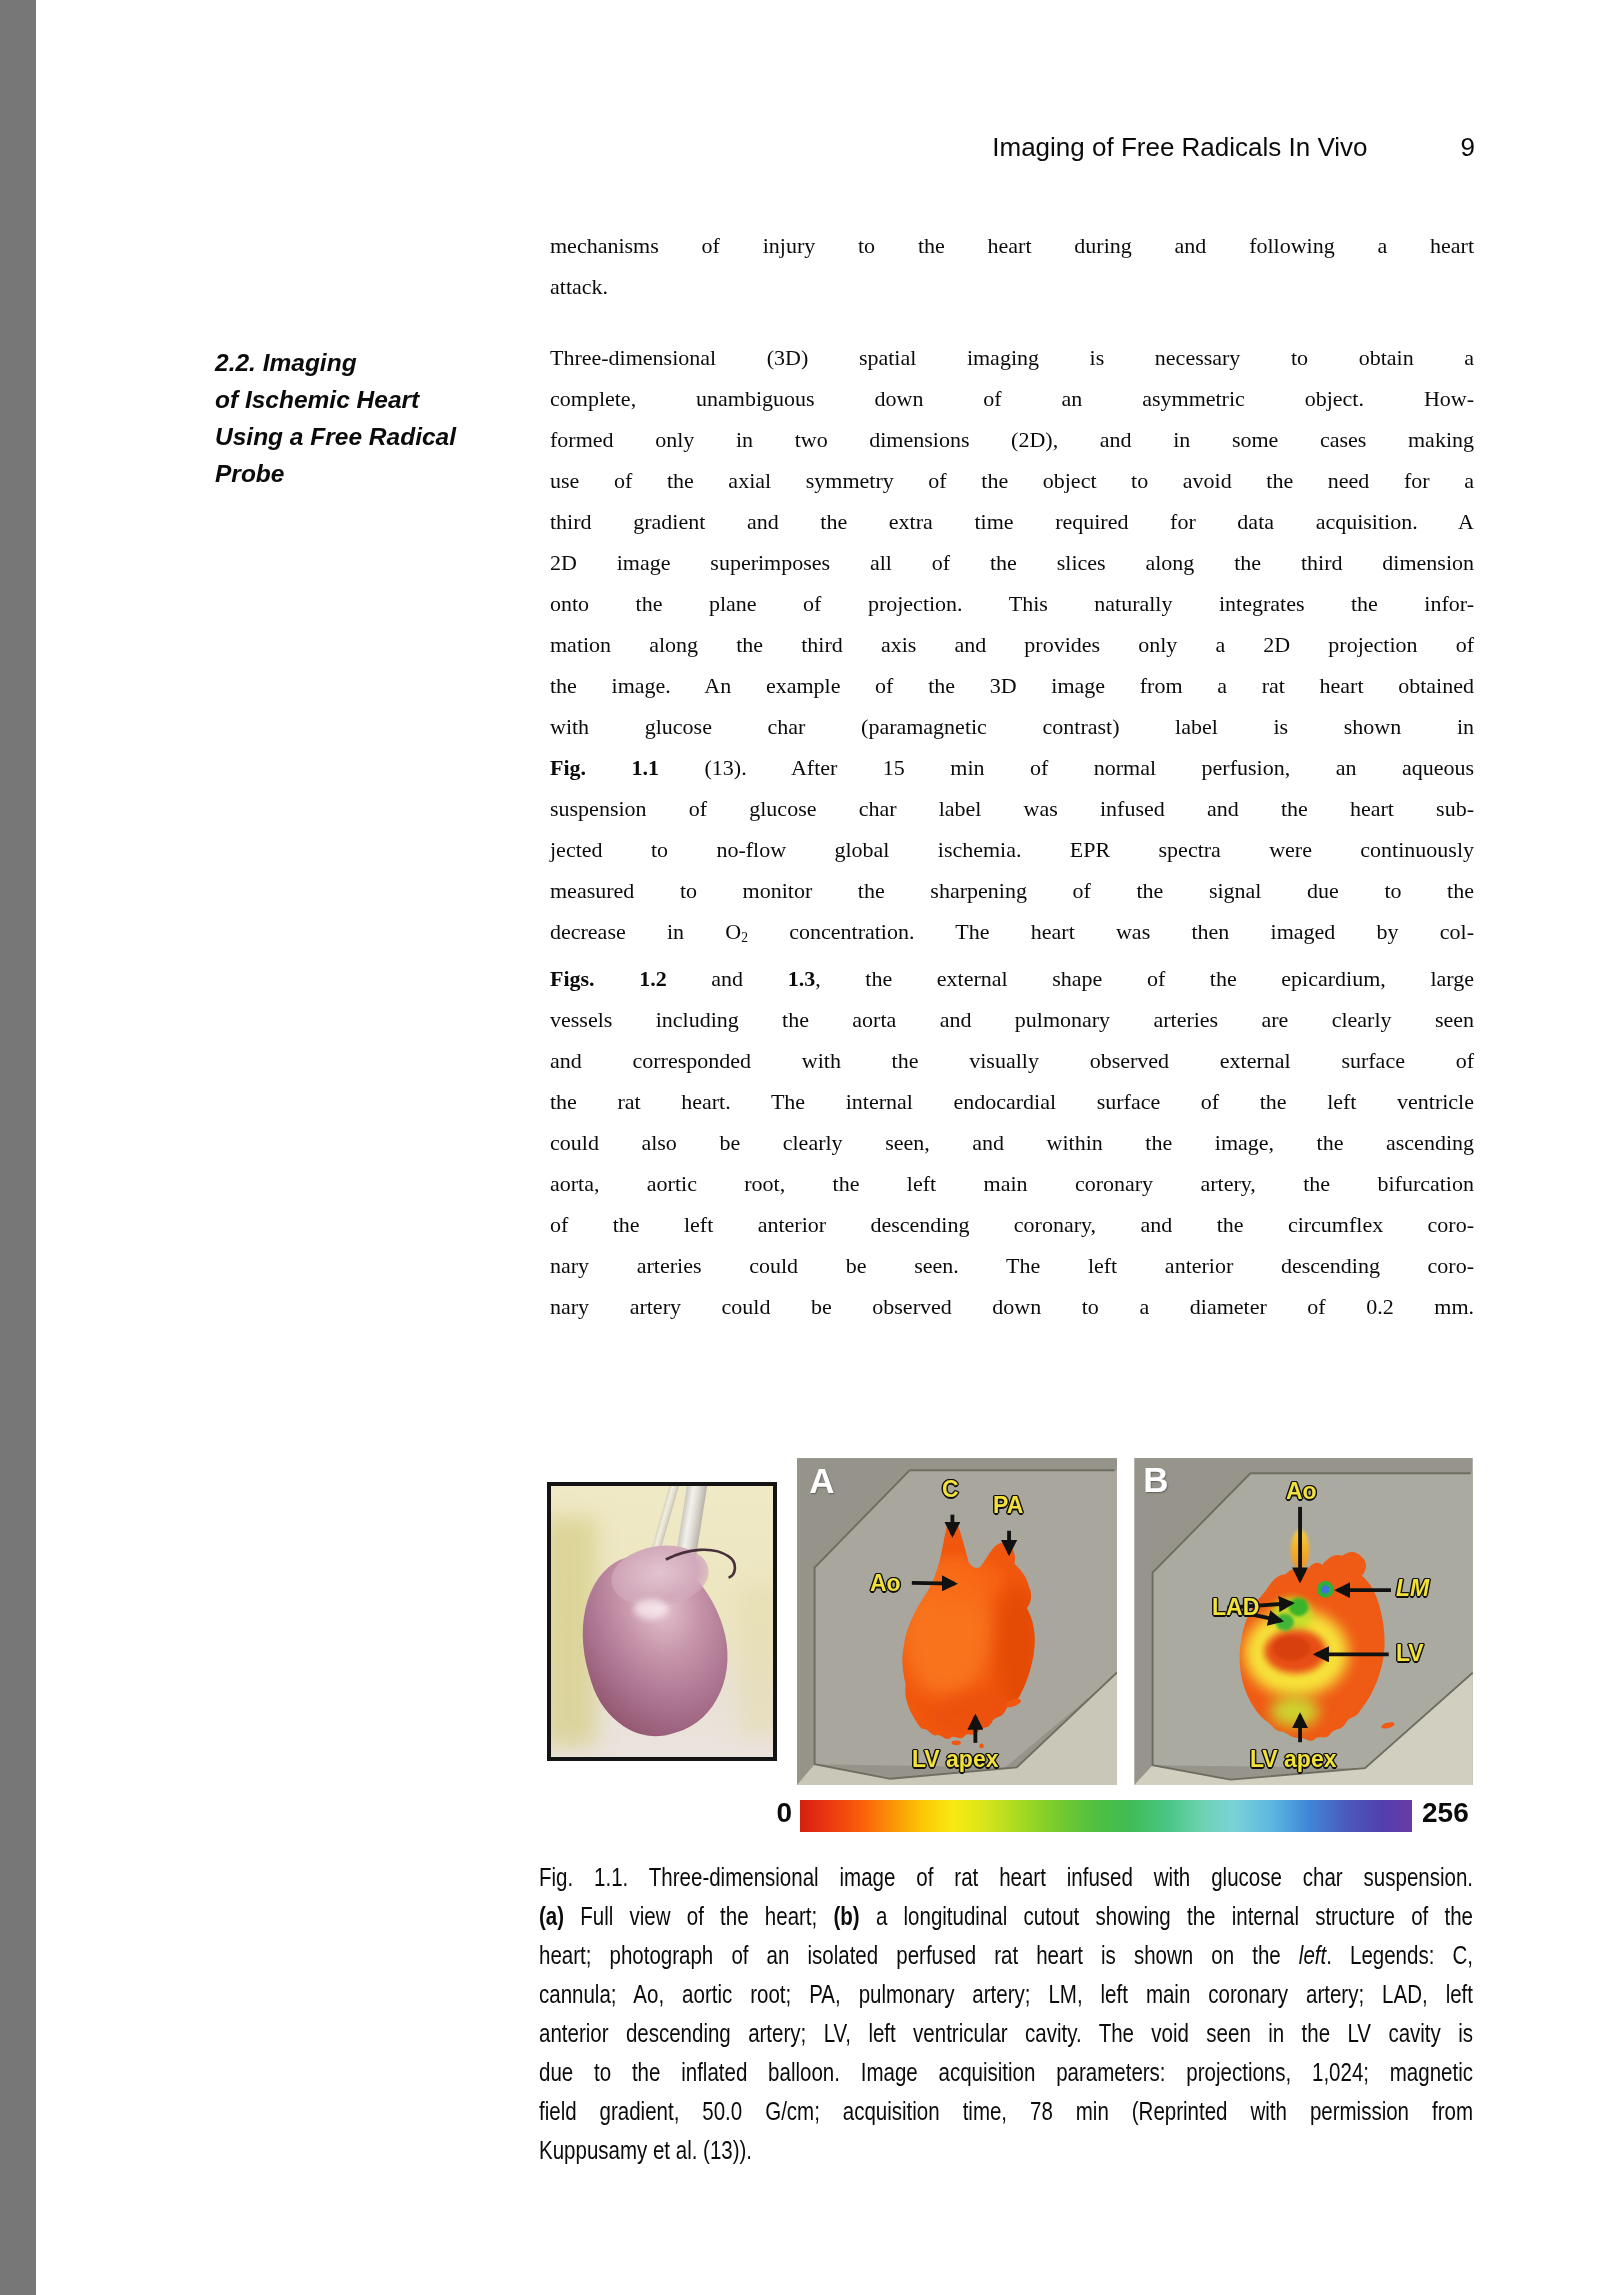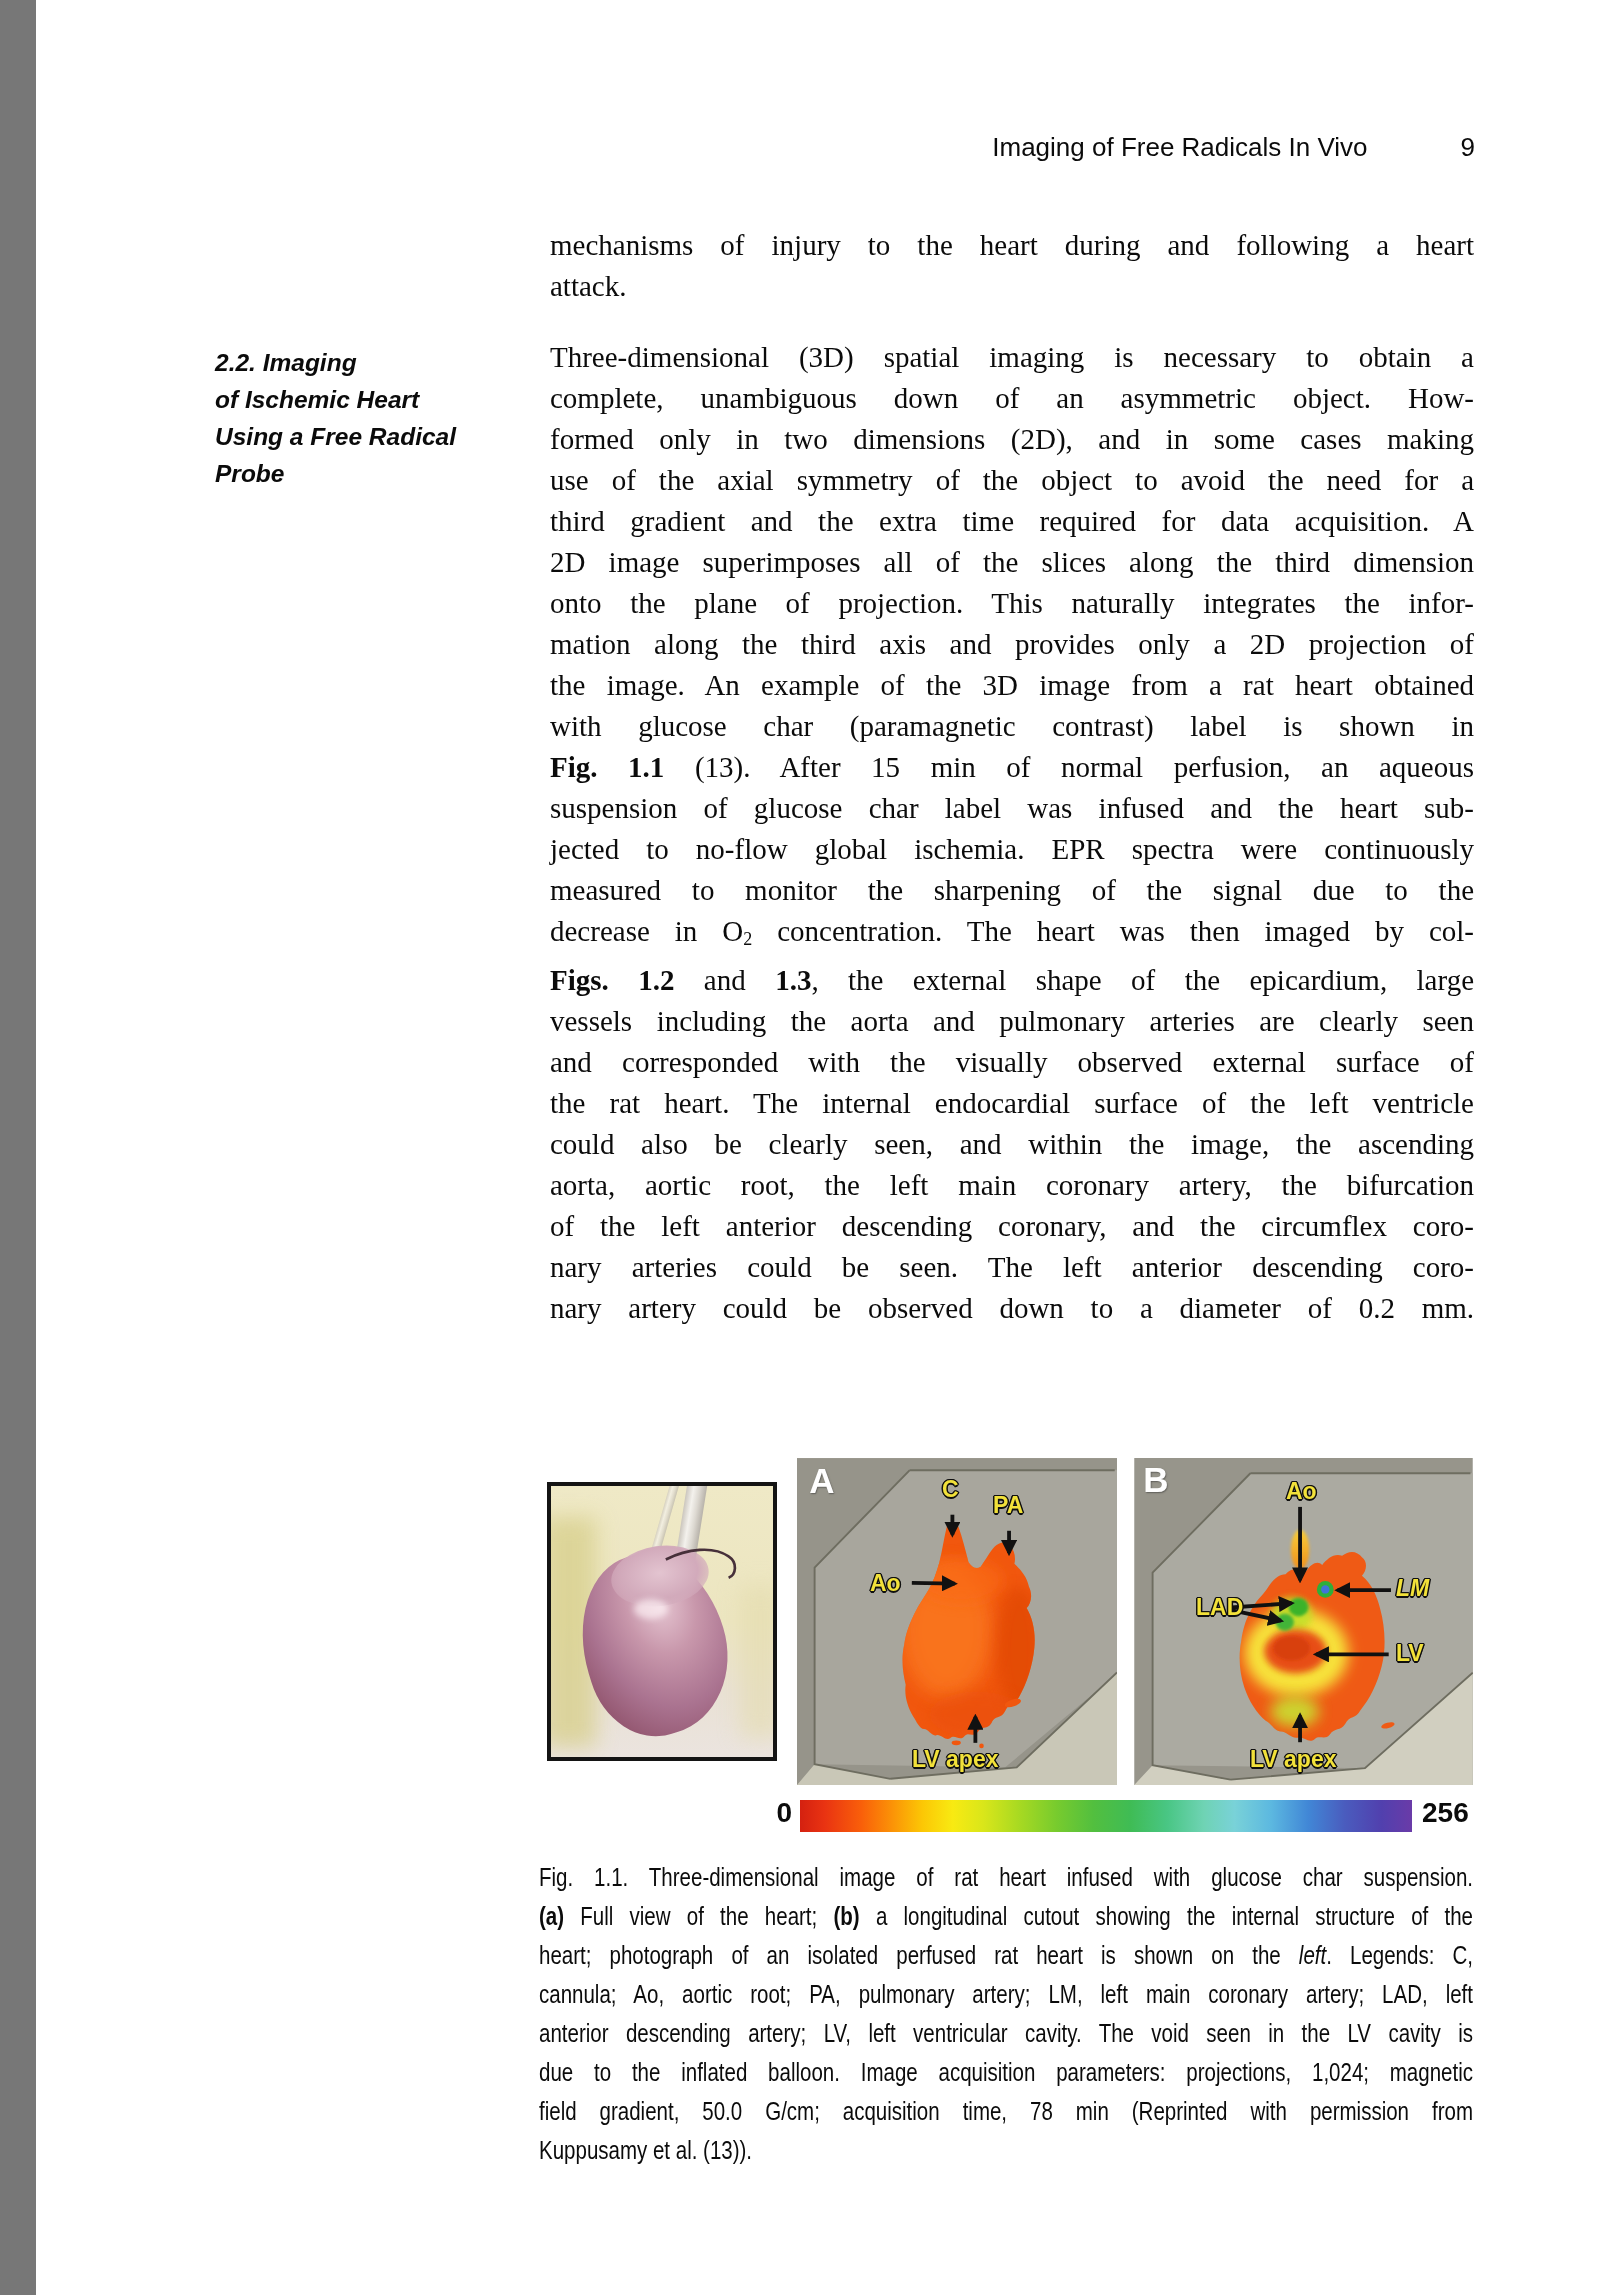--- a/index.html
+++ b/index.html
@@ -6,21 +6,21 @@
   #page{position:relative;width:1607px;height:2295px;background:#ffffff;overflow:hidden;
         font-family:"Liberation Serif","DejaVu Serif",serif;color:#0b0b0b;margin-left:36px;}
   
   #running-head{position:absolute;top:132px;left:0;width:1439px;display:flex;justify-content:flex-end;
       align-items:baseline;font-family:"Liberation Sans",sans-serif;font-size:26px;}
   #running-head .spacer{display:inline-block;width:93px;}
   
   .para{position:absolute;}
   .tline{display:block;}
   .just{text-align:justify;text-align-last:justify;}
-  #intro-para,#body-para{left:514px;width:924px;font-size:29px;line-height:41px;}
+  #intro-para,#body-para{left:514px;width:924px;font-size:22px;line-height:41px;}
   #intro-para{top:225px;line-height:41px;}
   #body-para{top:337px;}
   .b{font-weight:bold;}
   .i{font-style:italic;}
   .sub{font-size:0.62em;vertical-align:-0.22em;}
   #section-heading{left:179px;top:344px;width:329px;
       font-family:"Liberation Sans",sans-serif;font-weight:bold;font-style:italic;
       font-size:24.5px;line-height:37px;}
   
   .figpanel{position:absolute;overflow:hidden;}
@@ -225,21 +225,21 @@
         <line x1="336" y1="173" x2="266" y2="173" marker-end="url(#ahB)"></line>
         <line x1="122" y1="196" x2="206" y2="190" marker-end="url(#ahB)"></line>
         <line x1="122" y1="198" x2="192" y2="213" marker-end="url(#ahB)"></line>
         <line x1="333" y1="257" x2="238" y2="257" marker-end="url(#ahB)"></line>
         <line x1="217" y1="372" x2="217" y2="337" marker-end="url(#ahB)"></line>
       </g>
     </svg>
     <div class="panel-letter" style="left:9.2px;top:1.5px;">B</div>
     <div class="fig-label" style="left:152px;top:20px;">Ao</div>
     <div class="fig-label" style="left:262px;top:117px;font-style:italic;">LM</div>
-    <div class="fig-label" style="left:24px;top:136px;padding-left:38px;">LAD</div>
+    <div class="fig-label" style="left:40px;top:136px;padding-left:38px;">LAD</div>
     <div class="fig-label" style="left:262px;top:182px;">LV</div>
     <div class="fig-label" style="left:116px;top:288px;">LV apex</div>
   </div>
 
   <div id="colorbar"></div>
   <div class="cb-label" id="cb-min">0</div>
   <div class="cb-label" id="cb-max">256</div>
 
   <div id="figure-caption" class="para">
       <div class="tline just"><span>Fig. 1.1. Three-dimensional image of rat heart infused with glucose char suspension.</span></div>

